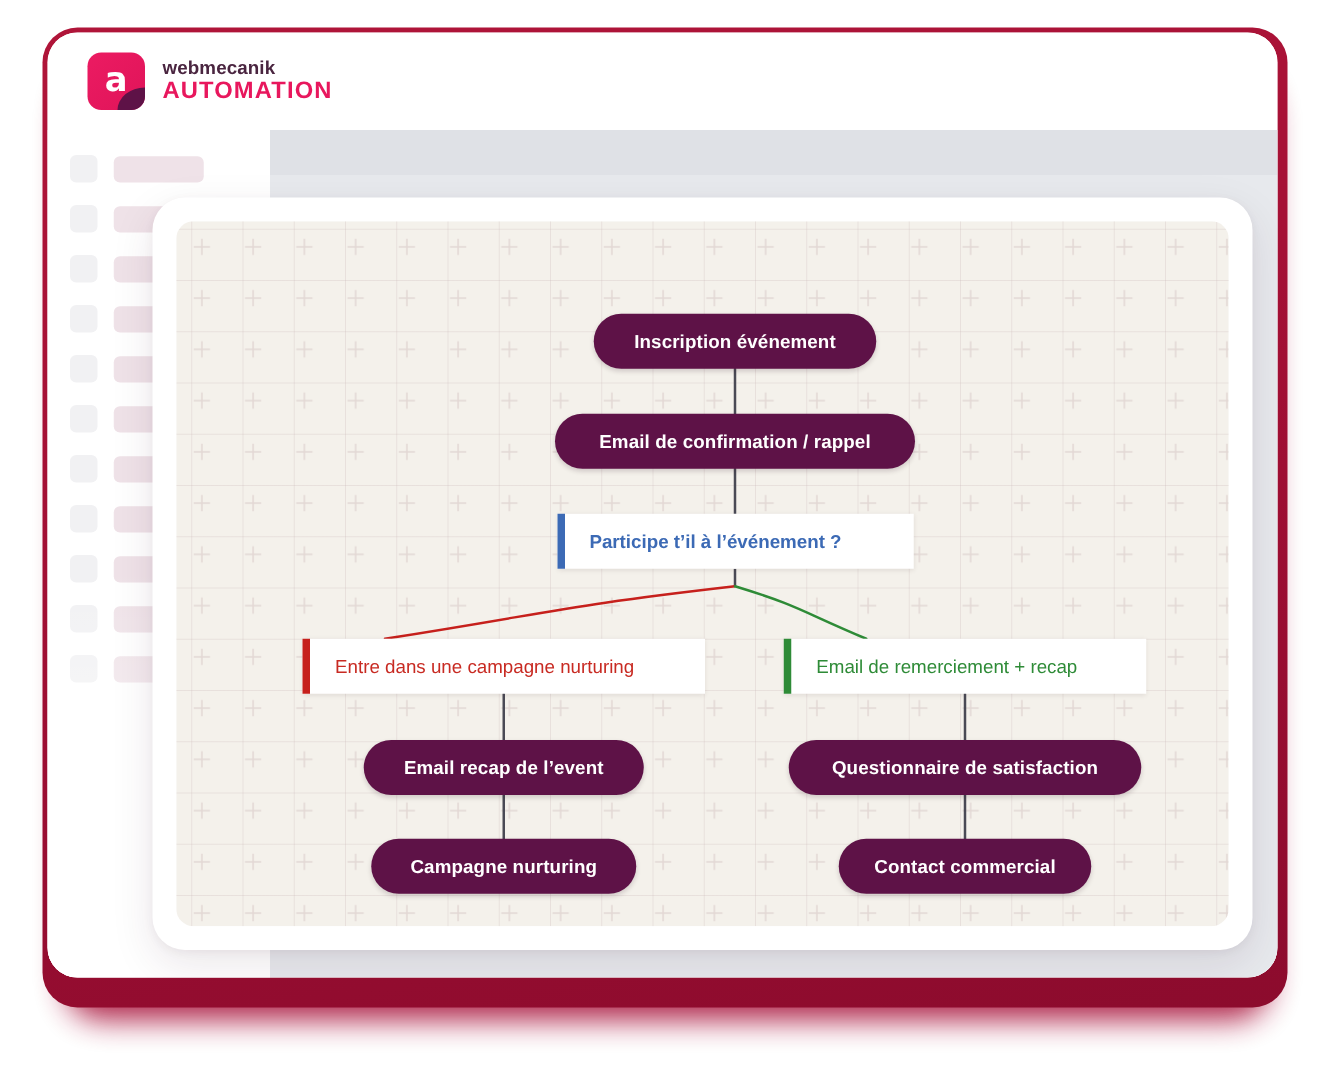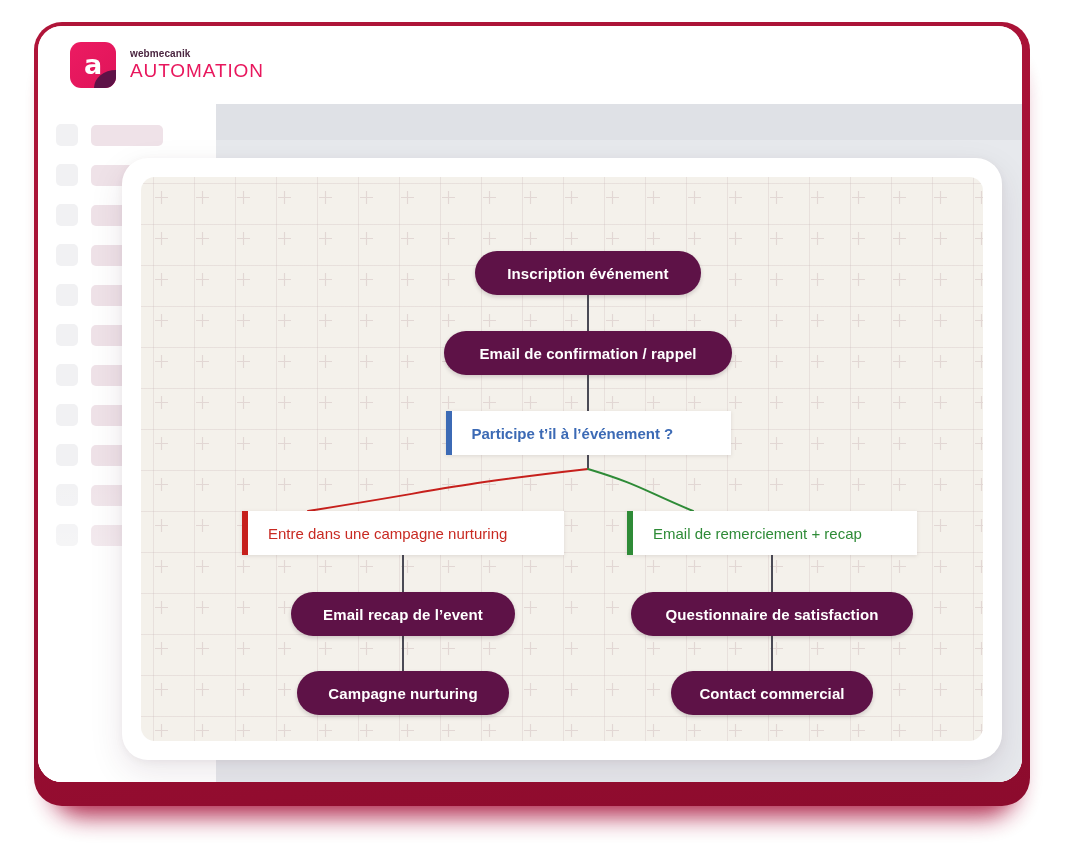--- a/index.html
+++ b/index.html
@@ -103,28 +103,28 @@
     right: -4px;
     bottom: -6px;
     width: 26px;
     height: 24px;
     background: #5E1247;
     border-top-left-radius: 22px 18px;
     border-bottom-right-radius: 10px;
   }
   .logo-text { line-height: 1.05; }
   .logo-text .lt-top {
-    font-size: 10px;
+    font-size: 15px;
     font-weight: 700;
     color: #4A2540;
     letter-spacing: 0.1px;
   }
   .logo-text .lt-bot {
     font-size: 19px;
-    font-weight: 400;
+    font-weight: 700;
     color: #E8175D;
     letter-spacing: 0.9px;
     margin-top: 1px;
   }
 
   
   .content-area {
     position: absolute;
     left: 0;
     top: 78px;

